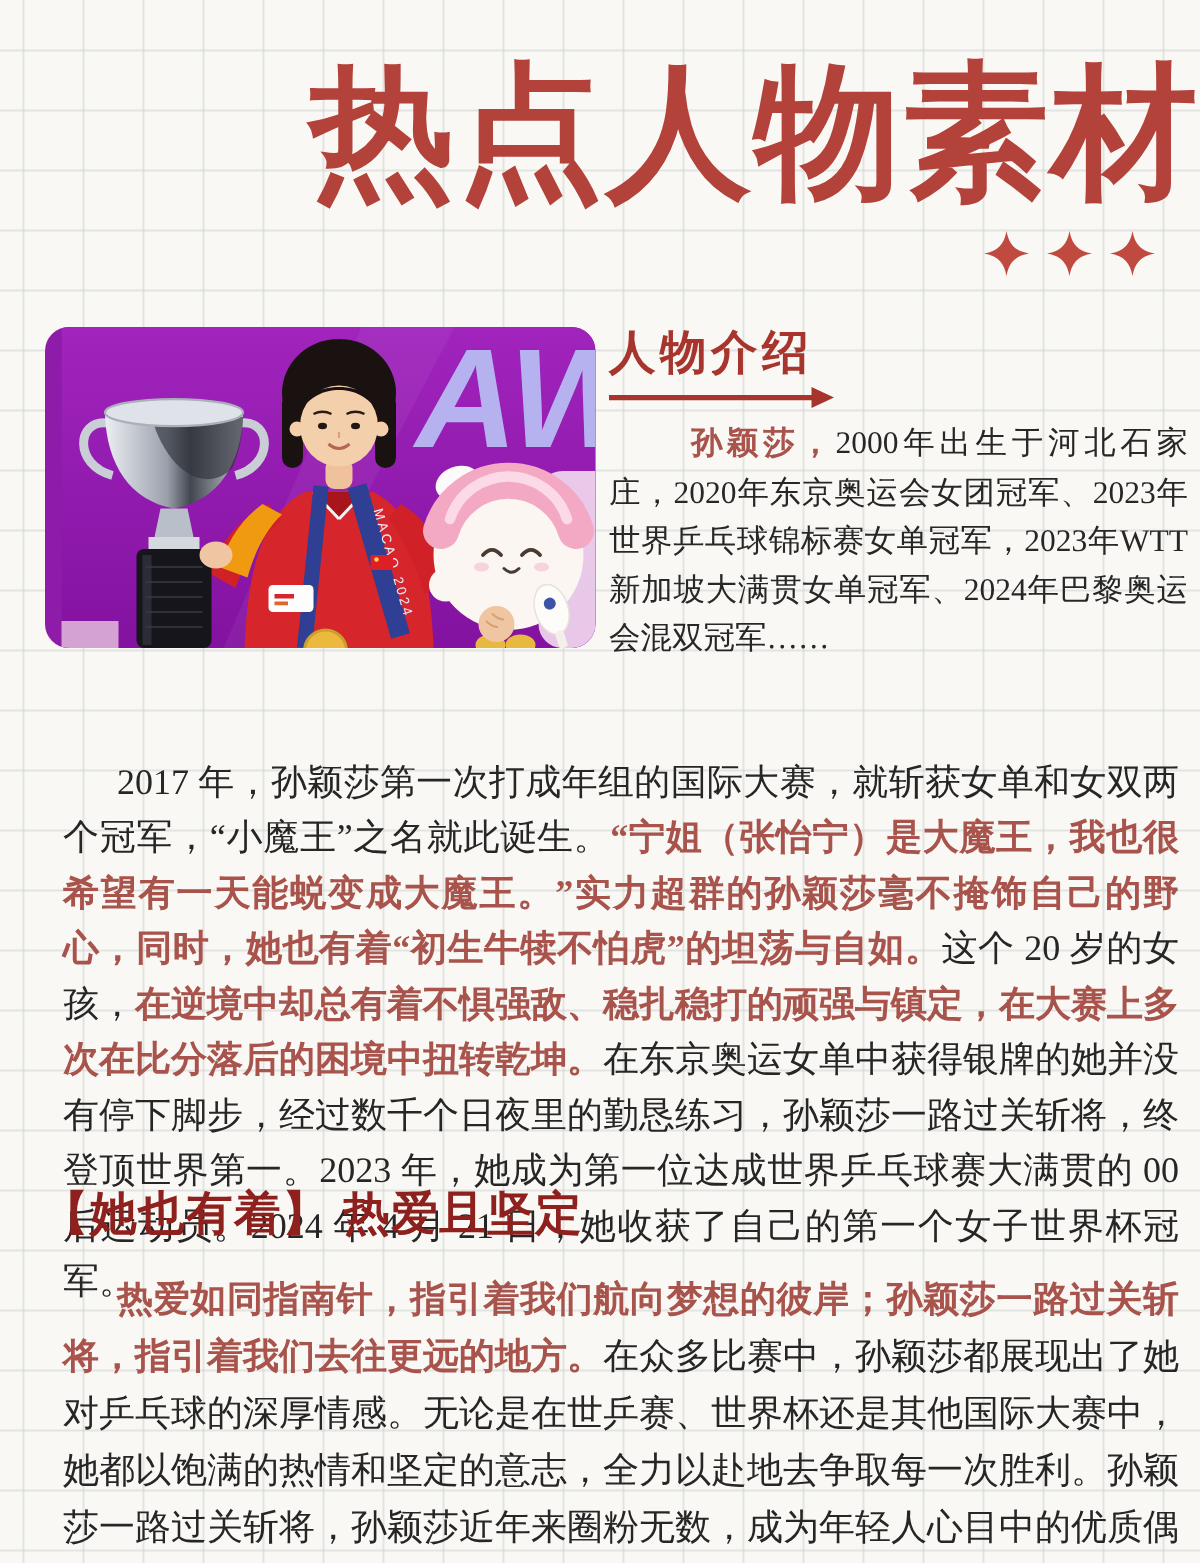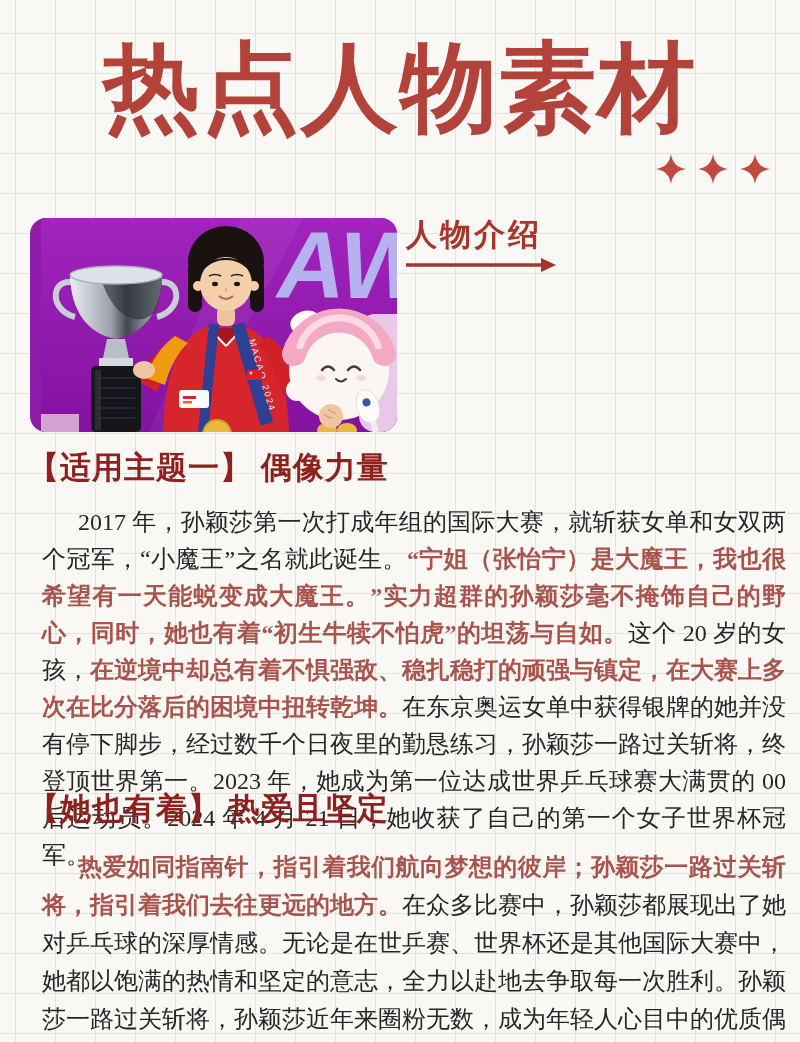--- a/index.html
+++ b/index.html
@@ -8,21 +8,21 @@
     background-color:#faf8f4;
     background-image:
       linear-gradient(to right, rgba(205,212,210,.55) 1.5px, transparent 1.5px),
       linear-gradient(to bottom, rgba(205,212,210,.55) 1.5px, transparent 1.5px);
     background-size:40px 40px;
     background-position:15px 33px;
     font-family:"Liberation Serif","DejaVu Serif",serif;
   }
   .title{
     position:absolute; top:38px; left:0; width:100%; margin:0;
-    text-align:center; font-size:97px; line-height:1.06; font-weight:900;
+    text-align:right; font-size:97px; line-height:1.06; font-weight:900;
     color:#b2423a; letter-spacing:2px;
   }
   .sparkles{position:absolute; top:154px; right:30px; display:flex; gap:12px;}
   .sparkles svg{display:block;}
   .photo{
     position:absolute; left:30px; top:218px; width:356px; height:214px;
     border-radius:16px; overflow:hidden; background:#8f1ba9;padding-left:11px;
   }
   .photo svg{display:block; width:100%; height:100%;}
   .intro{position:absolute; left:406px; top:216px; width:386px;}
@@ -156,21 +156,21 @@
       </g>
     </svg>
   </div>
 
   <div class="intro">
     <h2>人物介绍</h2>
     <svg class="arrow" width="150" height="14" viewBox="0 0 150 14">
       <line x1="0" y1="7" x2="136" y2="7" stroke="#a7352d" stroke-width="3.5"></line>
       <path d="M135 0 L150 7 L135 14 Z" fill="#a7352d"></path>
     </svg>
+    <p><span class="red">孙颖莎，</span><span>2000年出生于河北石家庄，2020年东京奥运会女团冠军、2023年世界乒乓球锦标赛女单冠军，2023年WTT新加坡大满贯女单冠军、2024年巴黎奥运会混双冠军……</span></p>
   </div>
 
-  <h2 class="sec-h t1">【适用主题一】 偶像力量</h2>
   <p class="body-p p1"><span>2017 年，孙颖莎第一次打成年组的国际大赛，就斩获女单和女双两个冠军，“小魔王”之名就此诞生。</span><span class="red">“宁姐（张怡宁）是大魔王，我也很希望有一天能蜕变成大魔王。”实力超群的孙颖莎毫不掩饰自己的野心，同时，她也有着“初生牛犊不怕虎”的坦荡与自如。</span><span>这个 20 岁的女孩，</span><span class="red">在逆境中却总有着不惧强敌、稳扎稳打的顽强与镇定，在大赛上多次在比分落后的困境中扭转乾坤。</span><span>在东京奥运女单中获得银牌的她并没有停下脚步，经过数千个日夜里的勤恳练习，孙颖莎一路过关斩将，终登顶世界第一。2023 年，她成为第一位达成世界乒乓球赛大满贯的 00 后运动员。2024 年 4 月 21 日，她收获了自己的第一个女子世界杯冠军。</span></p>
 
   <h2 class="sec-h t2">【她也有着】 热爱且坚定</h2>
   <p class="body-p p2"><span class="red">热爱如同指南针，指引着我们航向梦想的彼岸；孙颖莎一路过关斩将，指引着我们去往更远的地方。</span><span>在众多比赛中，孙颖莎都展现出了她对乒乓球的深厚情感。无论是在世乒赛、世界杯还是其他国际大赛中，她都以饱满的热情和坚定的意志，全力以赴地去争取每一次胜利。孙颖莎一路过关斩将，孙颖莎近年来圈粉无数，成为年轻人心目中的优质偶像。</span><span class="red">她说：“希望你们能专注于自己热爱的事情，一直勇往直前，遇到困难也不要放弃，最终实现心中的梦想。”</span></p>
 
 </div>
 
 </body></html>

